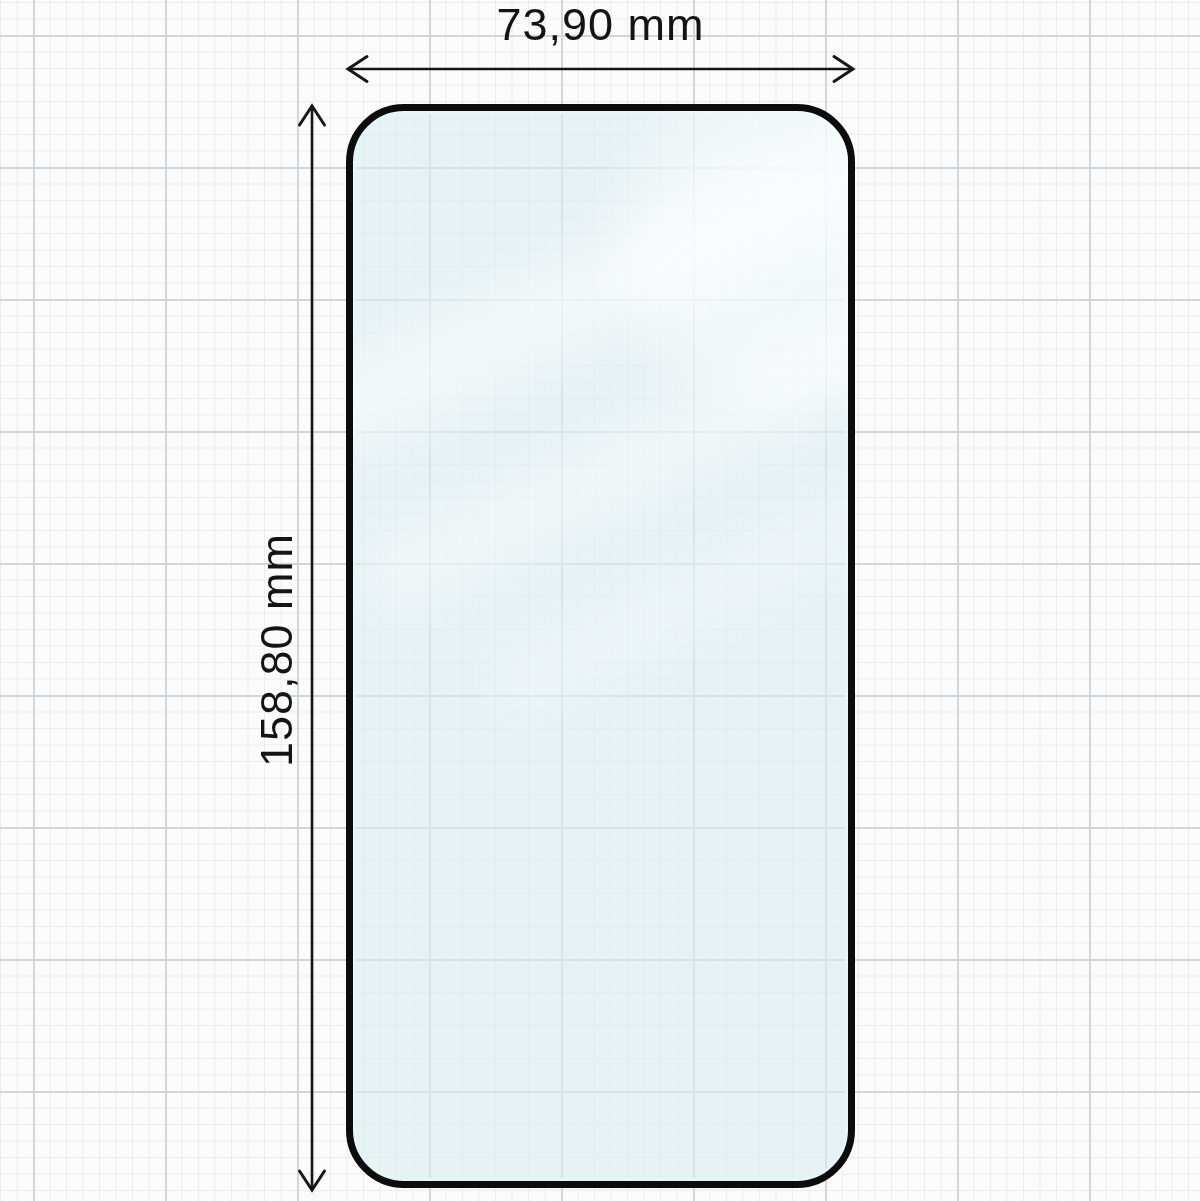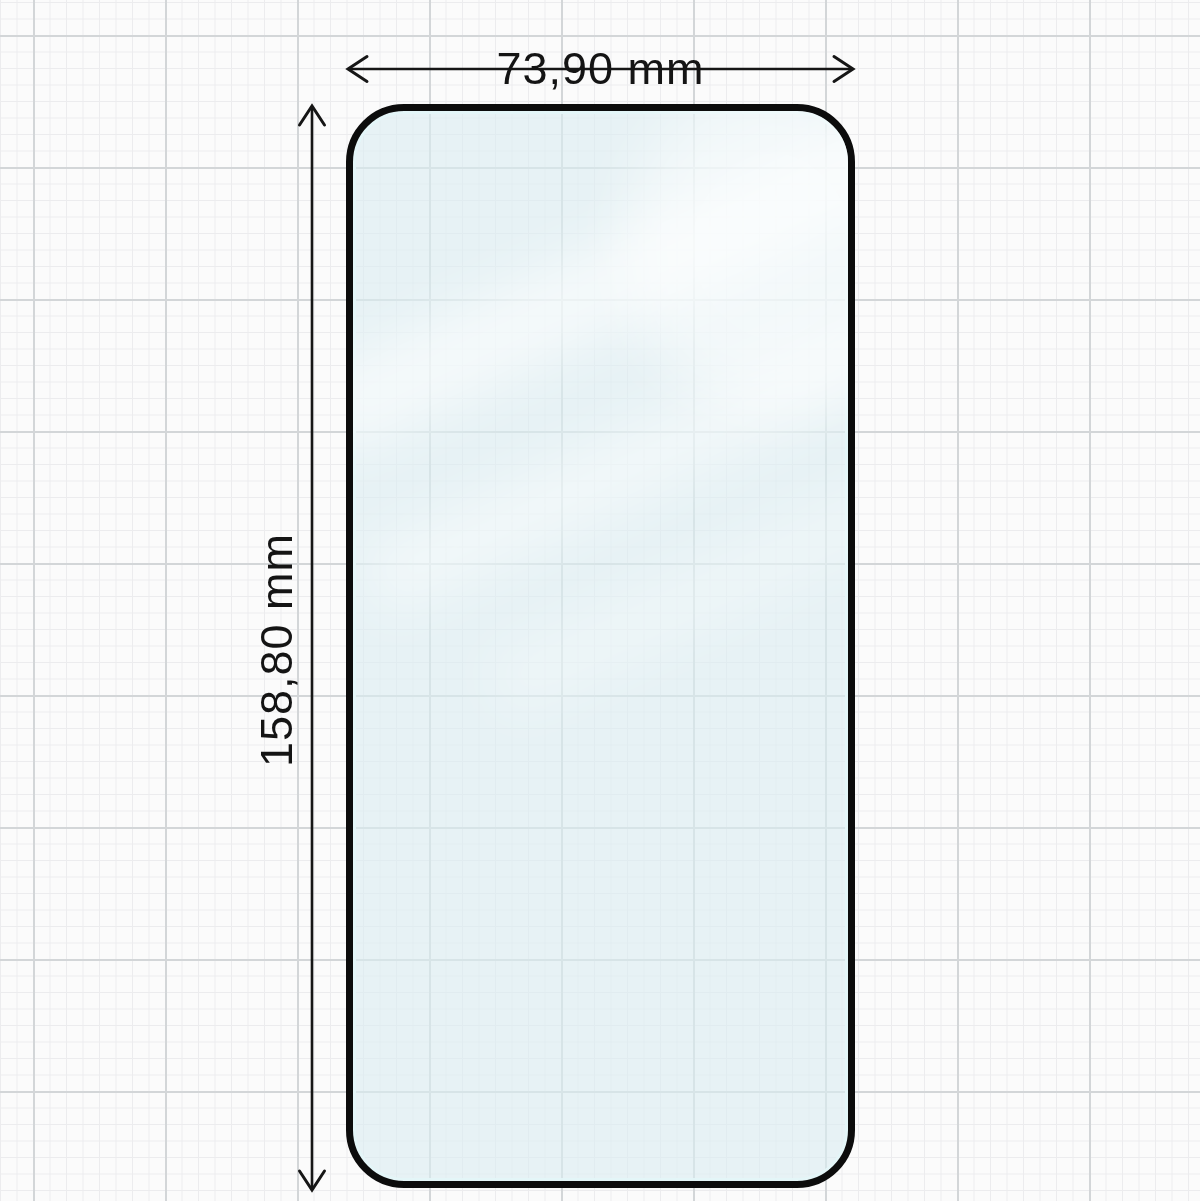--- a/index.html
+++ b/index.html
@@ -84,21 +84,20 @@
     font-size: 45px;
     letter-spacing: 1px;
     white-space: nowrap;
   }
   .dim-label.width {
     left: 346px;
     top: 1px;
     width: 509px;
     text-align: center;
     line-height: 48px;
-    margin-top: 44px;
   }
   .dim-label.height {
     left: 277px;
     top: 650px;
     transform: translate(-50%, -50%) rotate(-90deg);
     line-height: 48px;
   }
 </style>
 </head>
 <body>

